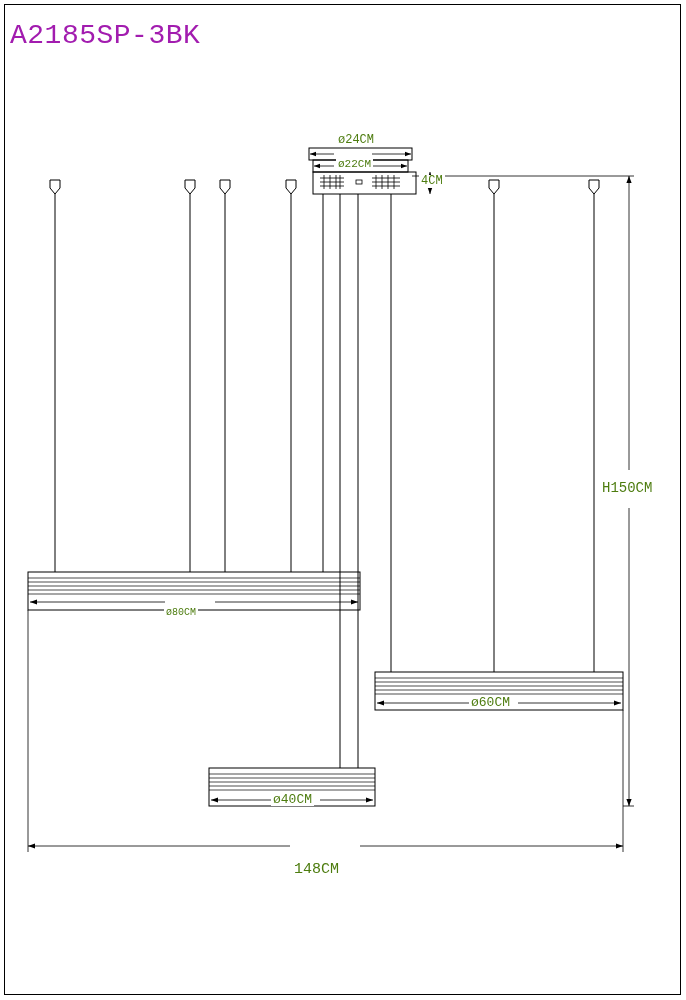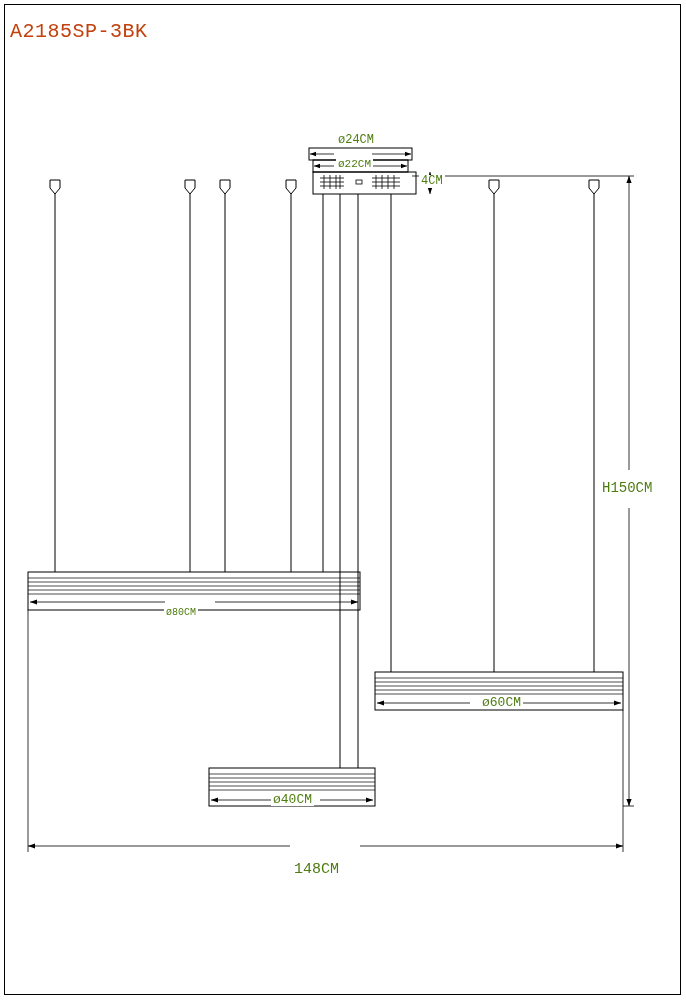--- a/index.html
+++ b/index.html
@@ -23,23 +23,23 @@
     top: 4px;
     width: 677px;
     height: 991px;
     border: 1px solid #000;
     box-sizing: border-box;
   }
   #title {
     position: absolute;
     left: 10px;
     top: 20px;
-    font-size: 20px;
+    font-size: 28px;
     letter-spacing: 0.5px;
-    color: #c2410c;
+    color: #a21caf;
     font-family: "Liberation Mono", monospace;
     white-space: nowrap;
   }
   #drawing {
     position: absolute;
     left: 0;
     top: 0;
     width: 686px;
     height: 1000px;
   }
@@ -220,21 +220,21 @@
   </svg>
 
   <div class="lbl" style="left:336px; top:134px; font-size:12px;">ø24CM</div>
 
   <div class="lbl" style="left:336px; top:159px; font-size:11px;">ø22CM</div>
 
   <div class="lbl" style="left:419px; top:175px; font-size:12px;text-align:right;">4CM</div>
 
   <div class="lbl" style="left:164px; top:608px; font-size:10px;text-align:right;">ø80CM</div>
 
-  <div class="lbl" style="left:480px; top:696px; font-size:13px;">ø60CM</div>
+  <div class="lbl" style="left:469px; top:696px; font-size:13px;">ø60CM</div>
 
   <div class="lbl" style="left:271px; top:793px; font-size:13px;">ø40CM</div>
 
   <div class="lbl" style="left:600px; top:481px; font-size:14px;">H150CM</div>
 
   <div class="lbl" style="left:292px; top:837px; font-size:15px;margin-top:25px;">148CM</div>
 
 </div>
 
 </body></html>

